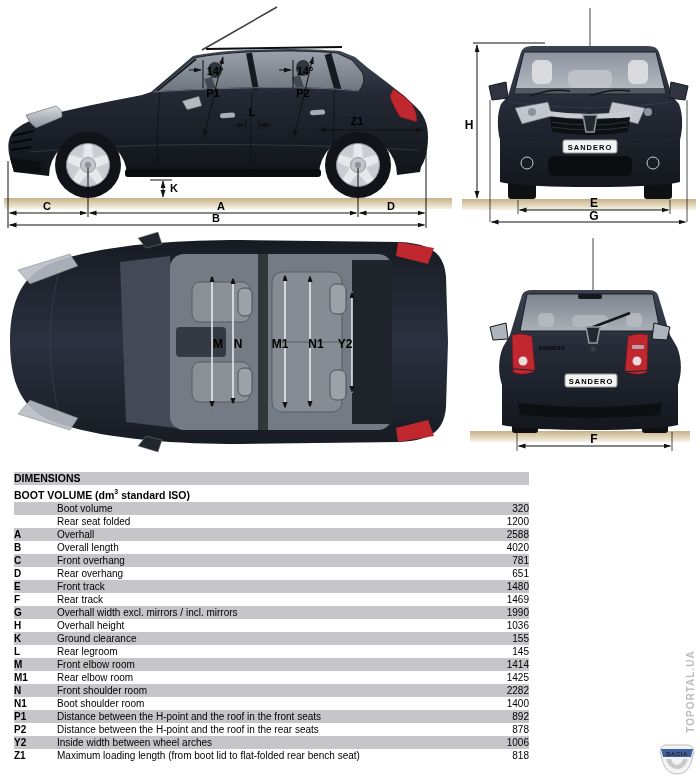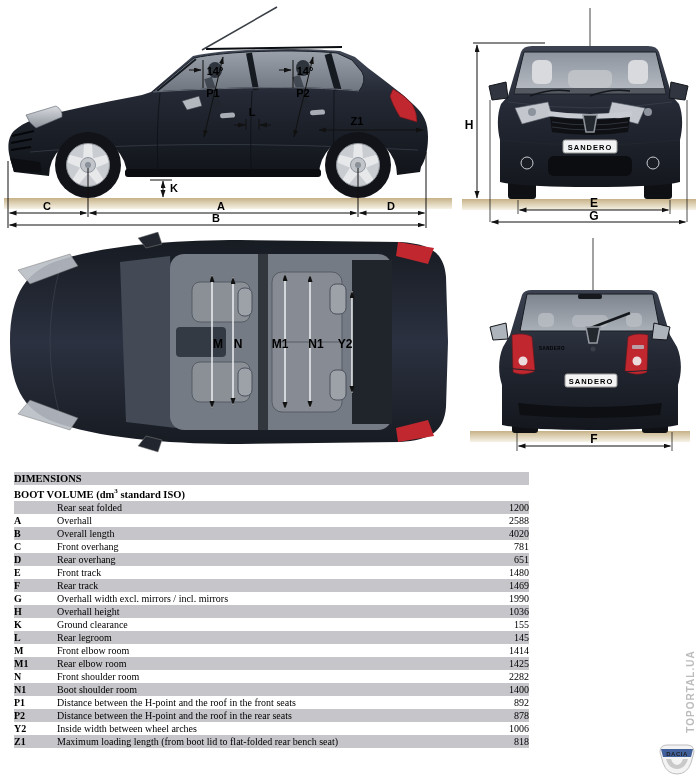--- a/index.html
+++ b/index.html
@@ -3,21 +3,21 @@
 <meta charset="utf-8">
 <style>
   html,body{margin:0;padding:0;background:#fff;}
   .screen{position:relative;width:700px;height:776px;background:#fff;overflow:hidden;
           font-family:"Liberation Sans",sans-serif;}
   .abs{position:absolute;}
   svg text{font-family:"Liberation Sans",sans-serif;font-weight:bold;fill:#000;}
 
   
   table.dim{position:absolute;left:14px;top:472px;width:515px;border-collapse:collapse;
-            table-layout:fixed;font-size:10px;color:#000;font-family:Liberation Serif, serif;}
+            table-layout:fixed;font-size:10px;color:#000;}
   table.dim td{height:13px;padding:0;line-height:13px;vertical-align:middle;overflow:hidden;white-space:nowrap;}
   table.dim tr:nth-child(odd){background:#c6c6ca;}
   td.lt{padding-left:19px;font-weight:bold;}
   td.val{text-align:right;padding-right:26px;}
   td.s1{padding-left:24px;font-weight:bold;font-size:10.5px;}
   td.s2{padding-left:43px;font-weight:bold;font-size:10.5px;}
   td.s2 sup{font-size:7px;}
 
   
   .wm-text{position:absolute;left:615px;top:686px;width:150px;text-align:center;
@@ -356,20 +356,25 @@
       </colgroup>
     <tbody>
       <tr>
           <td class="s1" colspan="3">DIMENSIONS</td>
         </tr>
       <tr>
           <td class="s2" colspan="3"><span>BOOT VOLUME (dm</span><sup>3</sup><span> standard ISO)</span></td>
         </tr>
       <tr>
           <td class="lt"></td>
+          <td>Boot volume</td>
+          <td class="val">320</td>
+        </tr>
+      <tr>
+          <td class="lt"></td>
           <td>Rear seat folded</td>
           <td class="val">1200</td>
         </tr>
       <tr>
           <td class="lt">A</td>
           <td>Overhall</td>
           <td class="val">2588</td>
         </tr>
       <tr>
           <td class="lt">B</td>

